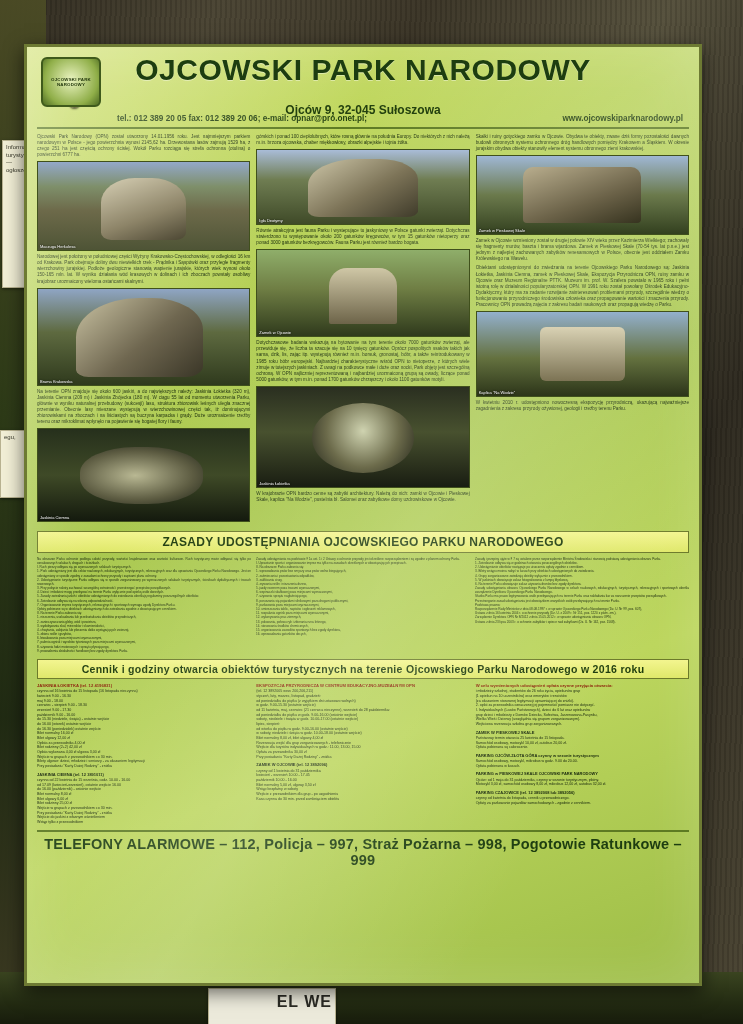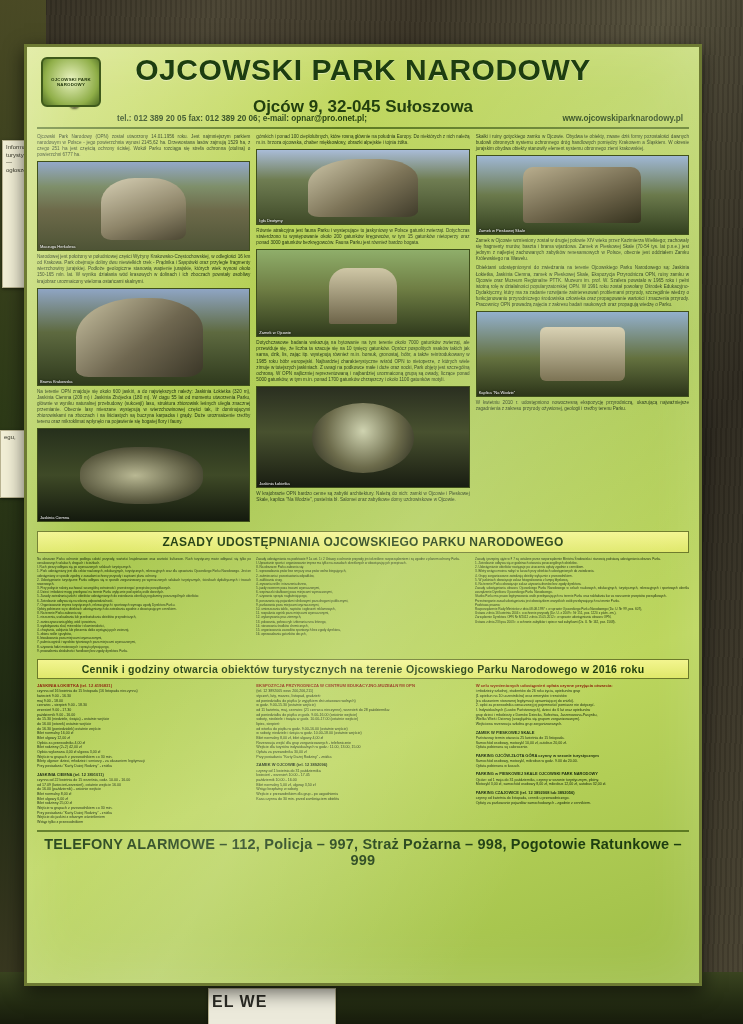--- a/index.html
+++ b/index.html
@@ -31,21 +31,21 @@
     background:linear-gradient(180deg,#3a4420,#232b12 60%,#171c0c);
   }
   .note{
     position:absolute;background:#f2efd6;border:1px solid #b9b391;
     box-shadow:0 1px 3px rgba(0,0,0,.5);
     font-size:6px;color:#3a3a2c;padding:3px;line-height:1.25;overflow:hidden;
   }
   #note-left-top{left:2px;top:140px;width:36px;height:140px;}
   #note-left-bottom{left:0px;top:430px;width:30px;height:60px;}
   #note-bottom{left:208px;top:988px;width:120px;height:36px;background:#eceadb;}
-  #note-bottom .big{font-size:16px;font-weight:bold;letter-spacing:1px;color:#2b2b25;text-align:left;}
+  #note-bottom .big{font-size:16px;font-weight:bold;letter-spacing:1px;color:#2b2b25;text-align:right;}
 
   
   .board{
     position:absolute;left:24px;top:44px;width:672px;height:936px;
     background:
       linear-gradient(160deg,#cfe06a 0%,#b9d35a 22%,#a9c84f 45%,#bcd65d 70%,#9dbd47 100%);
     border:3px solid #6d7a33;
     box-shadow:0 6px 18px rgba(0,0,0,.6), inset 0 0 60px rgba(255,255,255,.18);
     overflow:hidden;
   }
@@ -67,21 +67,21 @@
     background:radial-gradient(circle at 50% 45%,#eaf4c0,#8fae48 70%,#4d6a22);
     border:2px solid #3f5a1c;
     display:flex;align-items:center;justify-content:center;
     text-align:center;
   }
   .logo .logotxt{font-size:4.4px;line-height:1.15;color:#23380d;font-weight:bold;letter-spacing:.2px;}
   .title{
     text-align:center;font-size:30px;font-weight:bold;letter-spacing:.5px;
     color:#1d3d10;padding-top:6px;text-shadow:0 1px 0 rgba(255,255,255,.4);
   }
-  .subtitle{text-align:center;font-size:17px;font-weight:bold;color:#23400f;margin-top:10px;}
+  .subtitle{text-align:center;font-size:12px;font-weight:bold;color:#23400f;margin-top:16px;}
   .contact{
     display:flex;justify-content:space-between;align-items:center;
     font-size:8.2px;color:#23400f;padding:3px 16px 0 90px;font-weight:bold;
   }
   .rule{height:2px;background:#5d7a22;margin:4px 10px 0 10px;}
 
   
   .cols{display:flex;gap:6px;padding:5px 10px 0 10px;}
   .col{width:216px;}
   .ptext{

